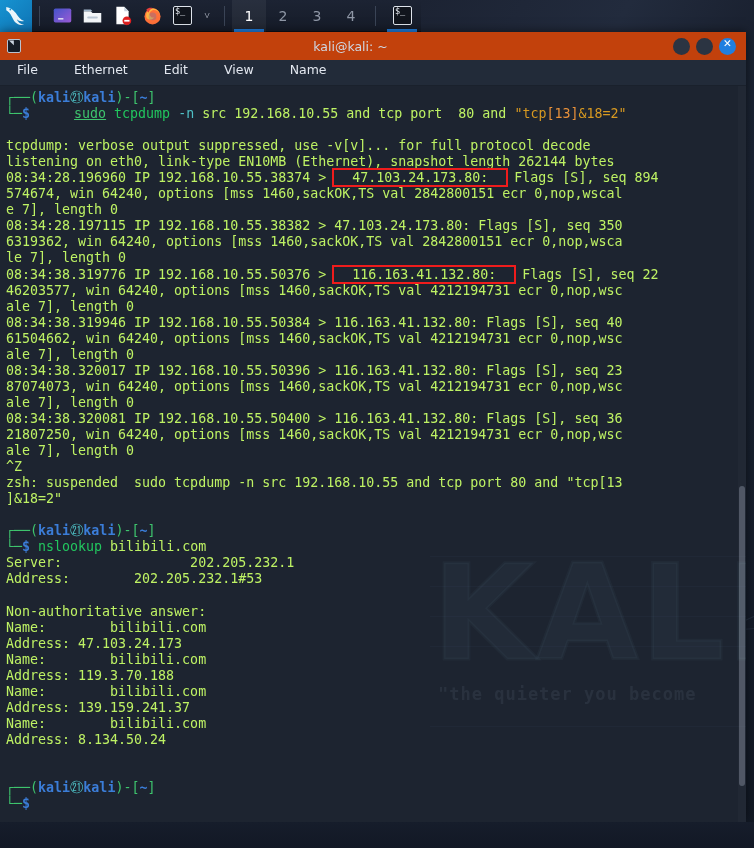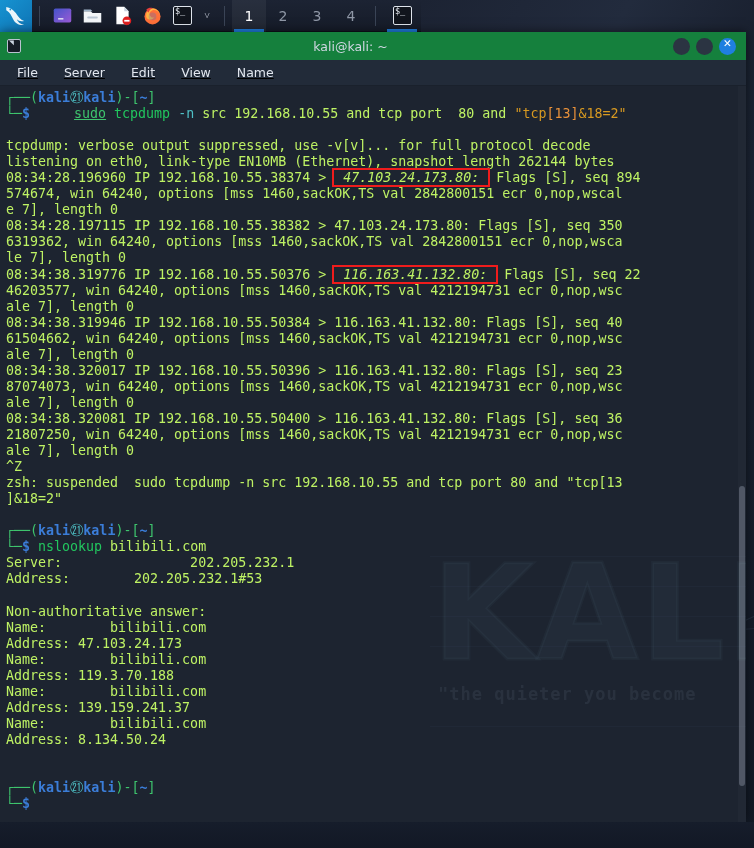--- a/index.html
+++ b/index.html
@@ -95,21 +95,21 @@
 
   
   #window {
     position: absolute; left: 0; top: 32px;
     width: 746px; height: 790px;
     background: #1d2430;
     display: flex; flex-direction: column;
     box-shadow: 0 0 10px rgba(0,0,0,0.55);
   }
   #titlebar {
-    height: 28px; background: #15803d;
+    height: 28px; background: #c2410c;
     display: flex; align-items: center;
     position: relative; flex: 0 0 auto;
   }
   #titlebar .tb-left { width: 28px; display:flex; align-items:center; justify-content:center; }
   .tbar-term {
     width: 14px; height: 14px; border: 1.2px solid #b9c2d0;
     border-radius: 2px; background: #161c26; position: relative;
   }
   .tbar-term::before {
     content: "\25E5"; position: absolute; left: 1px; top: -2px;
@@ -124,24 +124,23 @@
   .wbtn { width: 17px; height: 17px; border-radius: 50%; background: #2b3442; }
   .wbtn.close { background: #1f7fe0; position: relative; }
   .wbtn.close::before {
     content: "\2715"; position: absolute; left: 0; right: 0; top: -1px;
     text-align: center; font-size: 10.5px; color: #ffffff;
     font-family: "DejaVu Sans", sans-serif;
   }
 
   #menubar {
     height: 26px; background: #222b39;
-    display: flex; align-items: center;
-    padding-left: 8px; gap: 8px; flex: 0 0 auto;
+    display: flex; align-items: flex-start;
+    padding-left: 8px; gap: 18px; flex: 0 0 auto;
     border-bottom: 1px solid #1a212c;
-    text-decoration: underline;
   }
   .menu-item {
     font-family: "DejaVu Sans", sans-serif;
     font-size: 12.5px; color: #e2e7ef;
     padding: 2px 9px; border-radius: 2px;
   }
 
   #termbody {
     flex: 1 1 auto; position: relative;
     background: #1d2430; overflow: hidden;
@@ -183,23 +182,22 @@
   .c-green { color: #3ec46d; }
   .c-teal  { color: #22c55e; }
   .c-orange{ color: #d79921; }
   .c-amber { color: #e8913a; margin-top: 12px; }
   .b { font-weight: bold; }
   .ul { text-decoration: underline; margin-left: 36px; }
 
   .hl {
     outline: 2px solid #ef1c1c;
     outline-offset: 0px;
-    padding: 0 9px;
+    padding: 0 18px;
     position: relative;
-    font-style: italic;
   }
 
   
   #scrollbar {
     position: absolute; right: 0; top: 0;
     width: 8px; height: 100%;
     background: rgba(255,255,255,0.02);
   }
   #scrollthumb {
     position: absolute; left: 1px; width: 6px;
@@ -305,21 +303,21 @@
     <div id="win-title">kali@kali: ~</div>
     <div class="win-btns">
       <div class="wbtn"></div>
       <div class="wbtn"></div>
       <div class="wbtn close"></div>
     </div>
   </div>
 
   <div id="menubar">
     <div class="menu-item">File</div>
-    <div class="menu-item">Server</div>
+    <div class="menu-item">Ethernet</div>
     <div class="menu-item">Edit</div>
     <div class="menu-item">View</div>
     <div class="menu-item">Name</div>
   </div>
 
   <div id="termbody">
     <div class="wm-stripe" style="left:430px;top:470px;width:330px;"></div>
     <div class="wm-stripe" style="left:430px;top:500px;width:330px;"></div>
     <div class="wm-stripe" style="left:430px;top:530px;width:330px;"></div>
     <div class="wm-stripe" style="left:430px;top:560px;width:330px;"></div>

